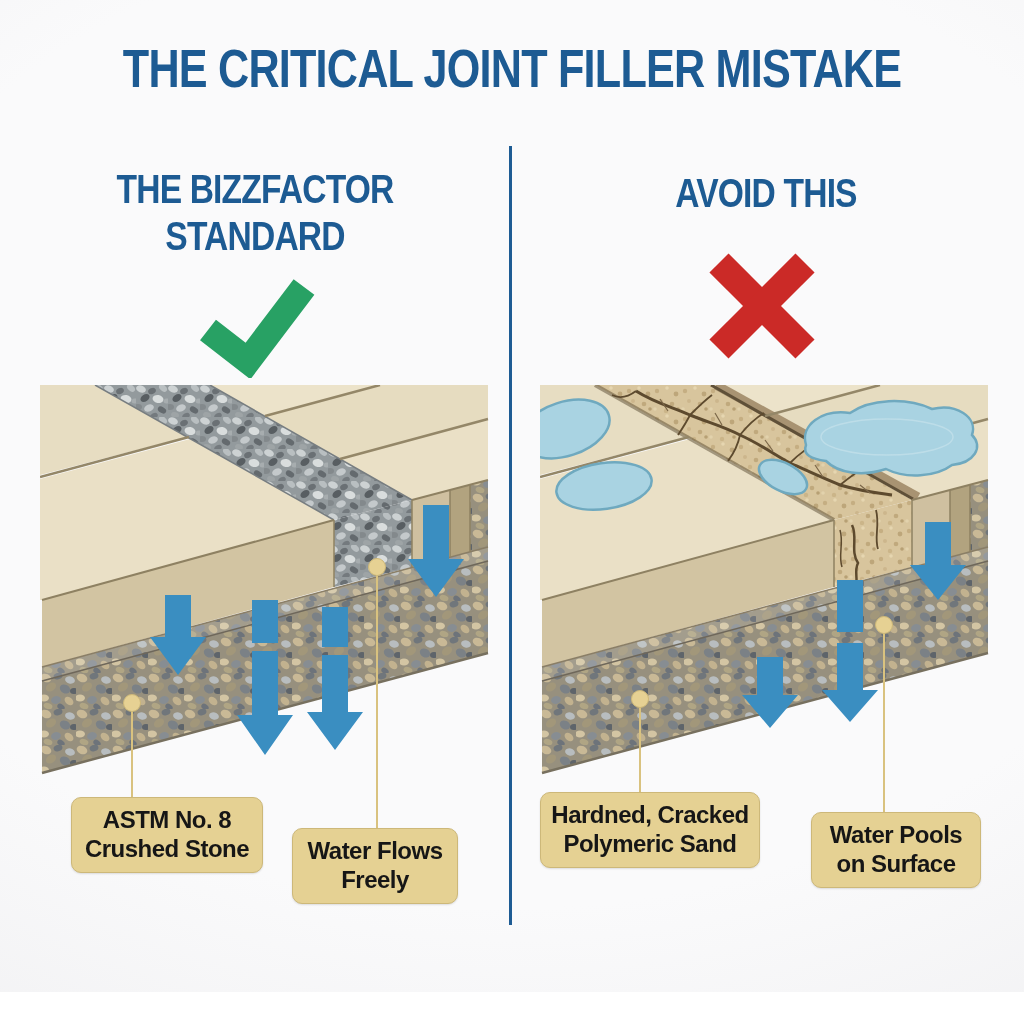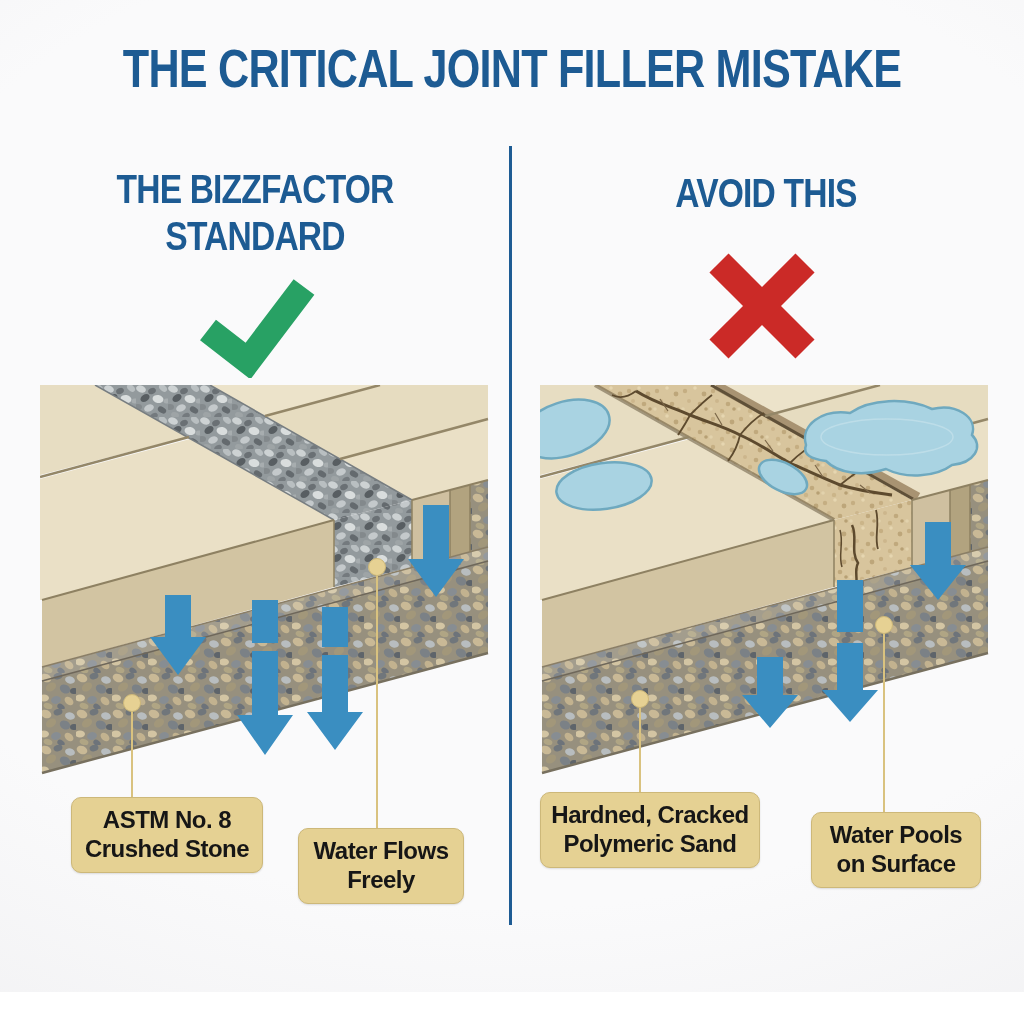--- a/index.html
+++ b/index.html
@@ -29,21 +29,21 @@
   .leader{position:absolute;width:2px;background:#d9c27f;}
   .leader-dot{position:absolute;width:18px;height:18px;border-radius:50%;
     background:#e6d193;border:1px solid #cdb879;box-sizing:border-box;}
   .callout{
     position:absolute;background:#e5d193;border:1px solid #cdb879;border-radius:10px;
     padding:8px 10px;text-align:center;font-weight:bold;font-size:24px;line-height:1.2;
     color:#161616;white-space:pre-line;letter-spacing:-0.5px;
     box-shadow:0 1px 2px rgba(0,0,0,.12);
   }
   .callout-1{left:47px;top:797px;width:170px;margin-left:24px;}
-  .callout-2{left:298px;top:828px;width:144px;}
+  .callout-2{left:292px;top:828px;width:144px;}
   .callout-3{left:540px;top:792px;width:198px;text-align:center;}
   .callout-4{left:811px;top:812px;width:148px;}
 </style>
 </head>
 <body>
 
 <div class="poster">
 
   <div class="title">THE CRITICAL JOINT FILLER MISTAKE</div>
 

